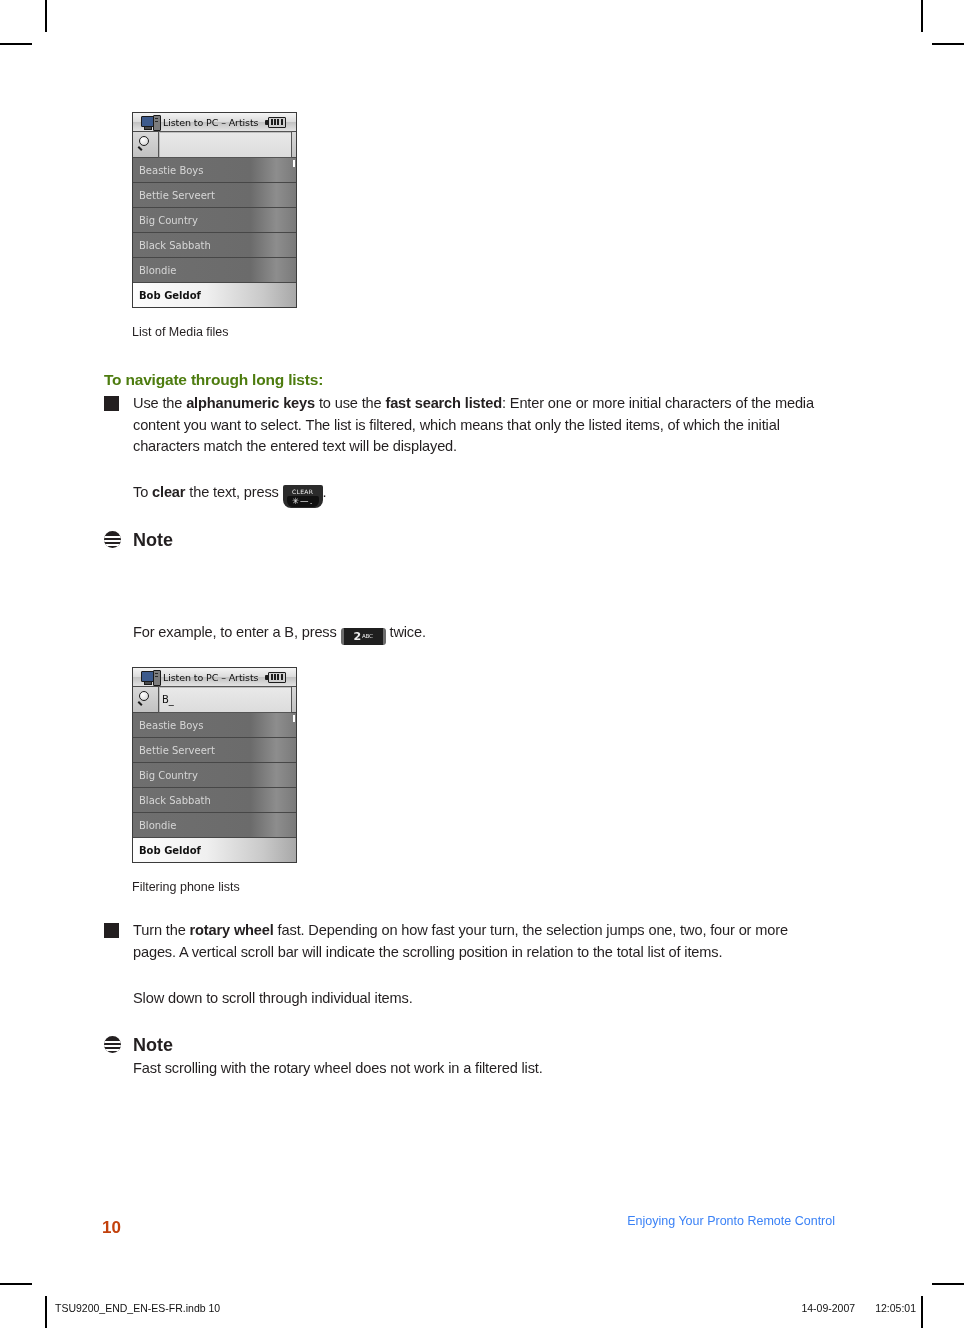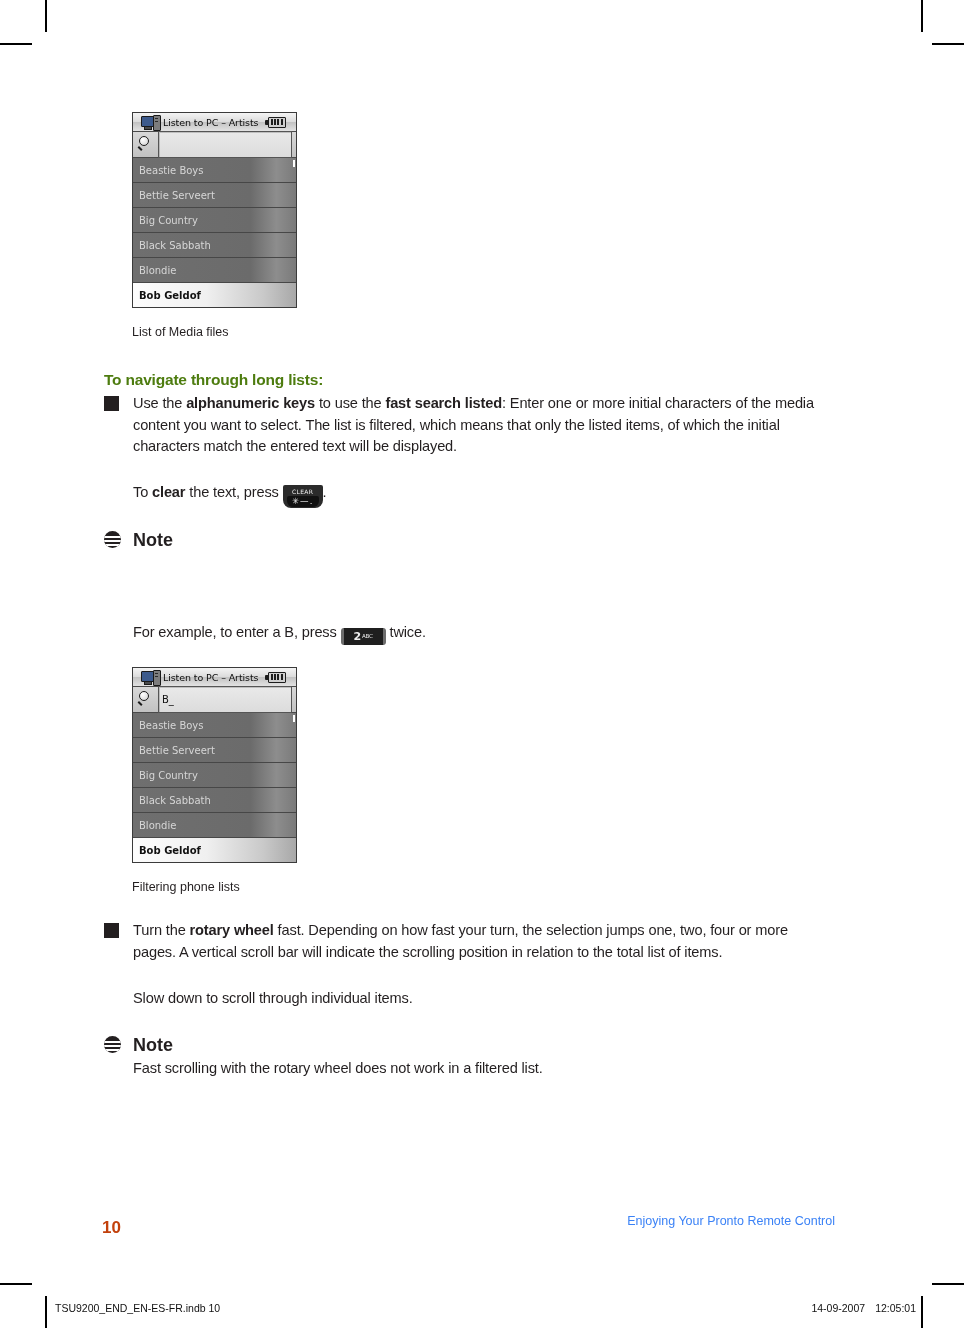--- a/index.html
+++ b/index.html
@@ -341,21 +341,21 @@
     left: 55px; top: 1302px;
     font-size: 10.5px;
     color: #111;
   }
   .slug-right {
     position: absolute;
     right: 48px; top: 1302px;
     font-size: 10.5px;
     color: #111;
   }
-  .slug-right span { margin-left: 10px; }
+  .slug-right span { margin-left: 20px; }
 </style>
 </head>
 <body>
 
 <div class="crop v cm-tl-v"></div>
 <div class="crop h cm-tl-h"></div>
 <div class="crop v cm-tr-v"></div>
 <div class="crop h cm-tr-h"></div>
 <div class="crop h cm-bl-h"></div>
 <div class="crop v cm-bl-v"></div>

